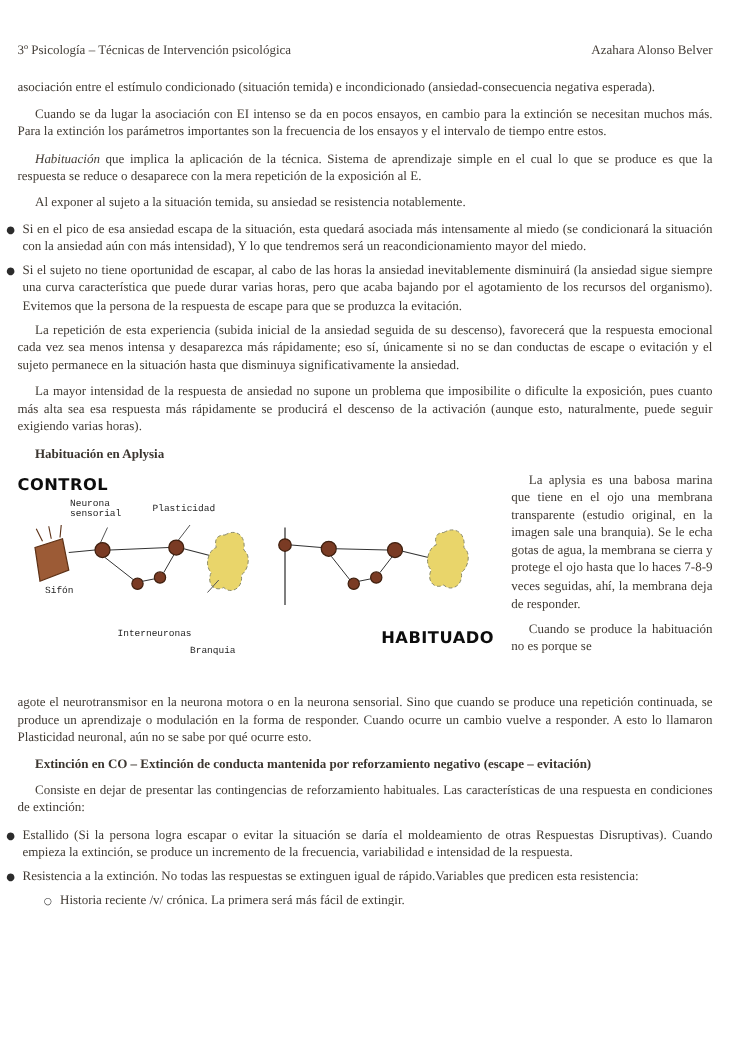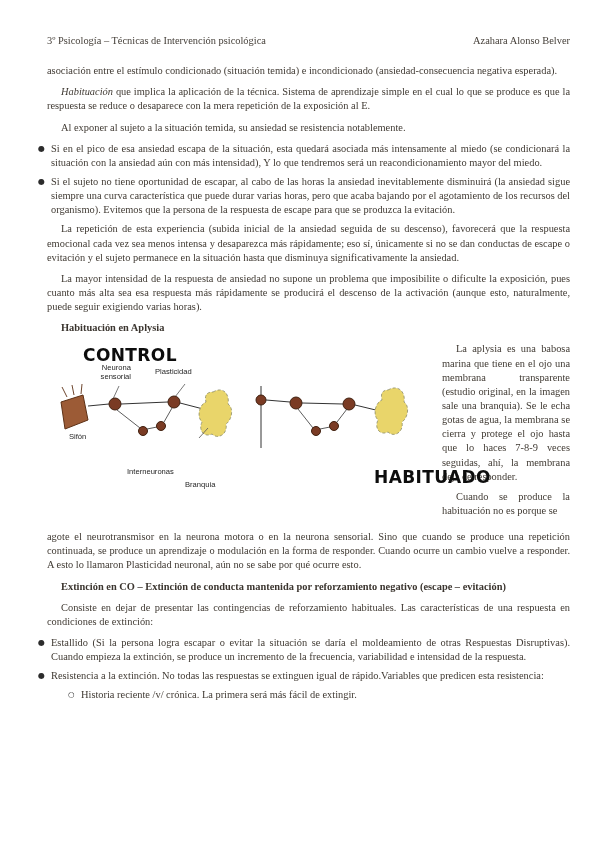--- a/index.html
+++ b/index.html
@@ -1,51 +1,52 @@
 <!DOCTYPE html>
 <html><head>
 <meta charset="utf-8">
 <style>
   *{box-sizing:border-box;}
   html,body{margin:0;padding:0;background:#ffffff;}
   .page{
     width:600px;height:725px;background:#ffffff;position:relative;overflow:hidden;
     font-family:"Liberation Serif", serif;color:#403a33;font-size:10.4px;line-height:1.36;
-    padding:34px 30px 0 47px;
+    padding:34px 30px 0 14px;
   }
   .header{display:flex;justify-content:space-between;margin-bottom:16px;color:#46403a;}
   p{margin:0 0 7px 0;text-align:justify;}
   .ind{text-indent:14px;}
   .term{font-weight:normal;font-style:italic;margin-top:24px;}
   h3{font-size:10.4px;font-weight:bold;margin:1px 0 7px 0;text-indent:14px;color:#3b352f;}
   .bullet{display:flex;margin:0 0 5px 0;}
   .bullet .mk{flex:0 0 13px;width:13px;margin-left:-9px;font-size:8px;padding-top:2px;font-family:"DejaVu Sans",sans-serif;color:#2c2c2c;}
   .bullet p{flex:1;margin:0;}
   .bullet.sub{margin-left:30px;margin-bottom:4px;}
   .bullet.sub .mk{font-size:7.5px;}
   .figrow{display:flex;margin:2px 0 6px 0;}
   .figure{position:relative;width:386px;height:172px;flex:0 0 386px;}
   .aside{flex:1;padding-left:9px;}
   .aside p{margin-bottom:6px;}
-  .figlabel{position:absolute;font-family:Liberation Sans, sans-serif;font-size:7.6px;line-height:1.15;color:#1f1f1f;text-align:right;}
-  .figtitle{position:absolute;font-family:"DejaVu Sans",sans-serif;font-weight:bold;font-size:17px;letter-spacing:.4px;color:#0d0d0d;margin-left:36px;}
+  .figlabel{position:absolute;font-family:Liberation Mono, monospace;font-size:7.6px;line-height:1.15;color:#1f1f1f;}
+  .figtitle{position:absolute;font-family:"DejaVu Sans",sans-serif;font-weight:bold;font-size:13px;letter-spacing:.4px;color:#0d0d0d;}
   .figsvg{position:absolute;left:0;top:0;}
   .pagenum{position:absolute;right:28px;top:792px;font-size:10.6px;color:#3c3c3c;}
 </style>
 </head>
 <body>
 
 <div class="page">
 
   <div class="header">
     <span>3º Psicología – Técnicas de Intervención psicológica</span>
     <span>Azahara Alonso Belver</span>
   </div>
 
   <p>asociación entre el estímulo condicionado (situación temida) e incondicionado (ansiedad-consecuencia negativa esperada).</p>
+  <p class="ind">Cuando se da lugar la asociación con EI intenso se da en pocos ensayos, en cambio para la extinción se necesitan muchos más. Para la extinción los parámetros importantes son la frecuencia de los ensayos y el intervalo de tiempo entre estos.</p>
   <p class="ind"><span class="term">Habituación</span><span> que implica la aplicación de la técnica. Sistema de aprendizaje simple en el cual lo que se produce es que la respuesta se reduce o desaparece con la mera repetición de la exposición al E.</span></p>
   <p class="ind">Al exponer al sujeto a la situación temida, su ansiedad se resistencia notablemente.</p>
 
   <div class="bullet">
     <span class="mk">●</span>
     <p>Si en el pico de esa ansiedad escapa de la situación, esta quedará asociada más intensamente al miedo (se condicionará la situación con la ansiedad aún con más intensidad), Y lo que tendremos será un reacondicionamiento mayor del miedo.</p>
   </div>
   <div class="bullet">
     <span class="mk">●</span>
     <p>Si el sujeto no tiene oportunidad de escapar, al cabo de las horas la ansiedad inevitablemente disminuirá (la ansiedad sigue siempre una curva característica que puede durar varias horas, pero que acaba bajando por el agotamiento de los recursos del organismo). Evitemos que la persona de la respuesta de escape para que se produzca la evitación.</p>

